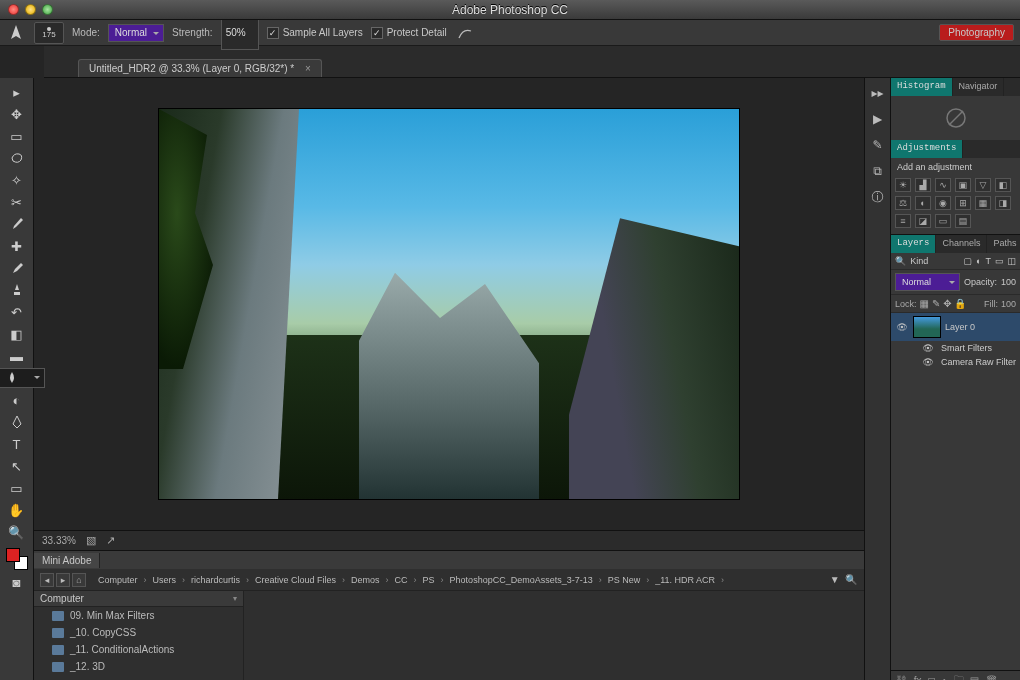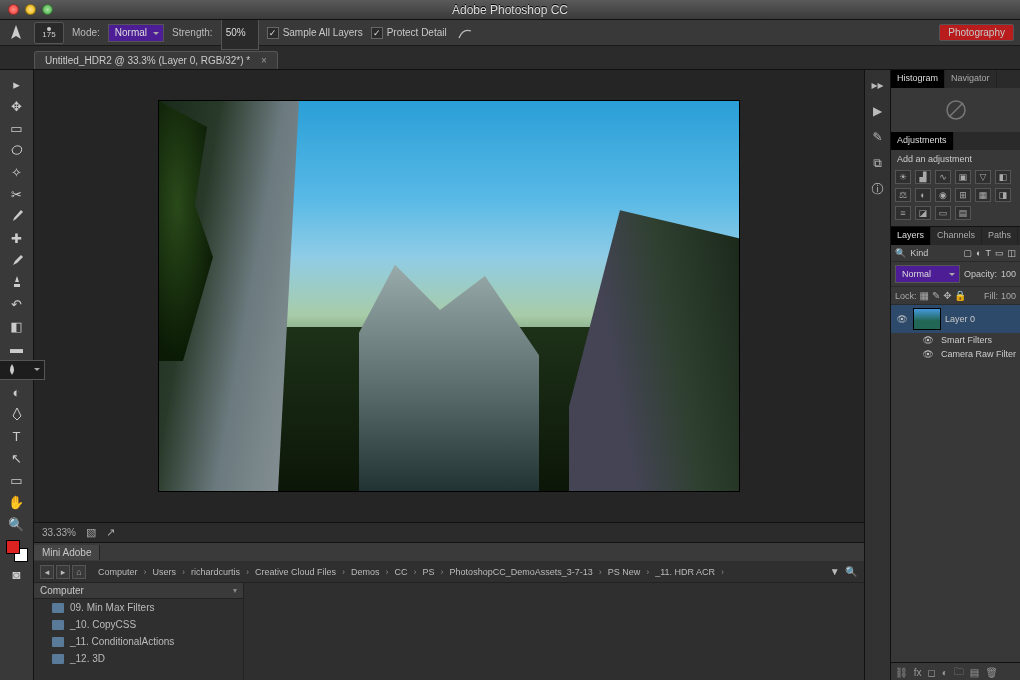--- a/index.html
+++ b/index.html
@@ -23,21 +23,21 @@
 .lbl{color:#bbb;}
 .sel{background:#4c1d95;border:1px solid #555;height:18px;padding:0 16px 0 6px;position:relative;color:#ddd;display:flex;align-items:center;min-width:56px;}
 .sel:after{content:"";position:absolute;right:4px;top:7px;border:3px solid transparent;border-top-color:#aaa;}
 .num-input{background:#2a2a2a;border:1px solid #555;width:38px;height:32px;color:#ddd;padding:16px 4px;display:flex;align-items:center;text-align:right;}
 .chk{display:flex;align-items:center;gap:4px;}
 .chk .box{width:12px;height:12px;background:#2a2a2a;border:1px solid #666;display:flex;align-items:center;justify-content:center;color:#ddd;font-size:9px;}
 .options .right{margin-left:auto;}
 .pill{background:#b91c1c;border:1px solid #555;padding:2px 8px;border-radius:2px;}
 
 
-.doctabs{height:24px;background:#2b2b2b;display:flex;align-items:flex-end;padding-left:34px;border-bottom:1px solid #111;}
+.doctabs{height:32px;background:#2b2b2b;display:flex;align-items:flex-end;padding-left:34px;border-bottom:1px solid #111;margin-left:44px;}
 .doctab{background:#3a3a3a;padding:3px 10px;border:1px solid #555;border-bottom:none;border-radius:3px 3px 0 0;color:#ccc;font-size:10px;}
 .doctab .x{margin-left:8px;color:#999;}
 
 
 .main{display:flex;height:calc(680px - 20px - 26px - 22px);}
 .tools{width:34px;background:#393939;border-right:1px solid #111;display:flex;flex-direction:column;align-items:center;padding-top:4px;gap:2px;}
 .tools .tbtn{width:26px;height:20px;display:flex;align-items:center;justify-content:center;color:#ccc;font-size:13px;cursor:pointer;}
 .tools .tbtn.sel{background:#1d1d1d;border:1px solid #555;}
 .swatches{width:22px;height:22px;position:relative;margin-top:4px;}
 .sw-fg{width:14px;height:14px;background:#d22;position:absolute;top:0;left:0;border:1px solid #000;}
@@ -80,21 +80,21 @@
 .thumb .img .m{position:absolute;inset:0;background:linear-gradient(100deg,transparent 30%,#4a5a5a 45%,transparent 60%);}
 .thumb .cap{font-size:9px;color:#ccc;}
 
 
 .rightstrip{width:26px;background:#323232;border-left:1px solid #111;display:flex;flex-direction:column;align-items:center;gap:8px;padding-top:6px;color:#bbb;}
 .rightstrip .ic{width:18px;height:18px;display:flex;align-items:center;justify-content:center;font-size:12px;}
 
 .panels{width:130px;background:#383838;border-left:1px solid #111;display:flex;flex-direction:column;font-size:9px;}
 .ptabs{height:18px;display:flex;background:#2a2a2a;}
 .ptab{padding:3px 6px;color:#aaa;border-right:1px solid #222;}
-.ptab.act{background:#000000;color:#ddd;}
+.ptab.act{background:#0f766e;color:#ddd;font-family:Liberation Mono, monospace;}
 .pbody{background:#383838;padding:6px;}
 .hist{height:44px;display:flex;align-items:center;justify-content:center;color:#666;font-size:20px;}
 .adj-title{padding:4px 6px;color:#ccc;font-size:9px;}
 .adj-icons{display:flex;flex-wrap:wrap;gap:4px;padding:2px 4px 6px;}
 .adj-icons span{width:16px;height:14px;background:#2f2f2f;border:1px solid #555;display:flex;align-items:center;justify-content:center;font-size:9px;color:#aaa;}
 
 .layerpanel{flex:1;display:flex;flex-direction:column;border-top:1px solid #111;}
 .lp-row{display:flex;align-items:center;gap:4px;padding:3px 4px;border-bottom:1px solid #2a2a2a;}
 .lp-row .sel{flex:1;min-width:0;}
 .lp-lock{display:flex;gap:3px;align-items:center;padding:3px 4px;color:#aaa;border-bottom:1px solid #2a2a2a;}

